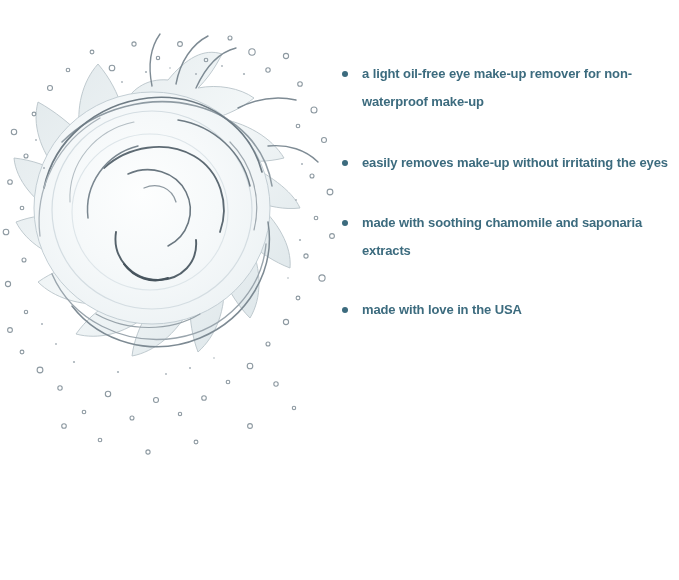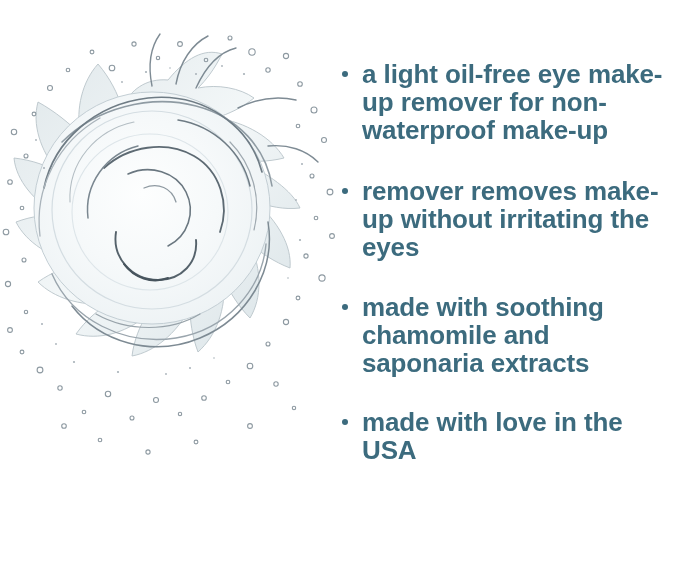--- a/index.html
+++ b/index.html
@@ -44,21 +44,21 @@
     margin: 0;
     padding: 0;
   }
   .feature-item {
     position: relative;
     padding-left: 26px;
     margin: 0 0 31px 0;
     color: #3c6b7e;
     font-family: "Liberation Sans", sans-serif;
     font-weight: bold;
-    font-size: 26px;
+    font-size: 13px;
     line-height: 28px;
     letter-spacing: -0.15px;
     word-spacing: 0.2px;
   }
   .feature-item:last-child {
     margin-bottom: 12px;
   }
   .bullet-dot {
     position: absolute;
     left: 6px;
@@ -240,21 +240,21 @@
     </svg>
   </div>
 
   <ul id="feature-list">
     <li class="feature-item" id="feature-item-1">
       <span class="bullet-dot"></span>
       <span class="feature-text">a light oil-free eye make-up remover for non-waterproof make-up</span>
     </li>
     <li class="feature-item" id="feature-item-2">
       <span class="bullet-dot"></span>
-      <span class="feature-text">remover removes make-up without irritating the eyes</span>
+      <span class="feature-text">easily removes make-up without irritating the eyes</span>
     </li>
     <li class="feature-item" id="feature-item-3">
       <span class="bullet-dot"></span>
       <span class="feature-text">made with soothing chamomile and saponaria extracts</span>
     </li>
     <li class="feature-item" id="feature-item-4">
       <span class="bullet-dot"></span>
       <span class="feature-text">made with love in the USA</span>
     </li>
   </ul>

